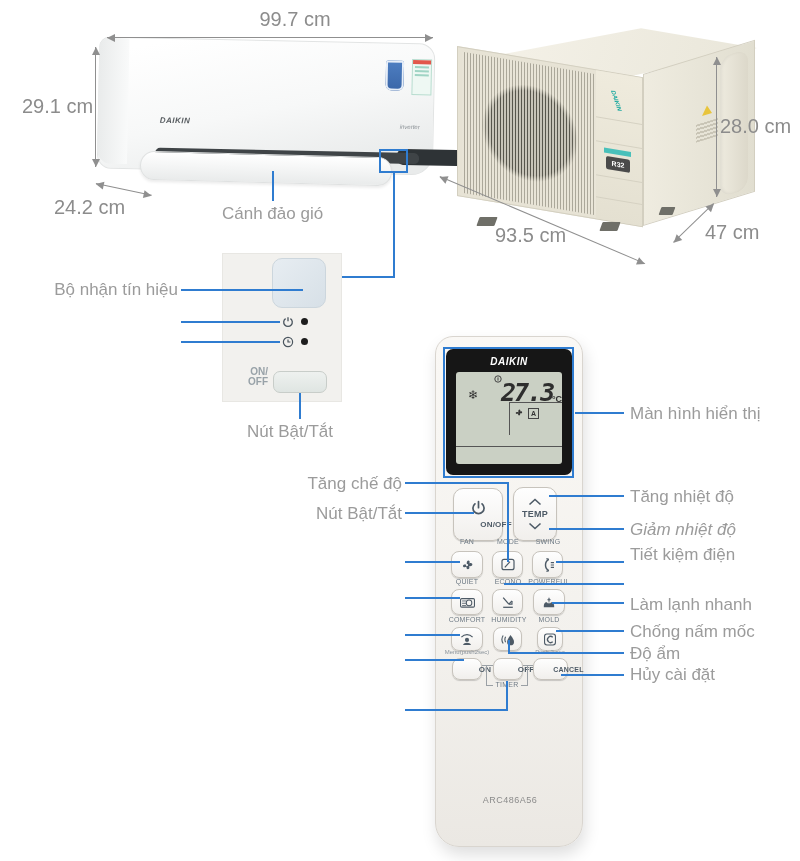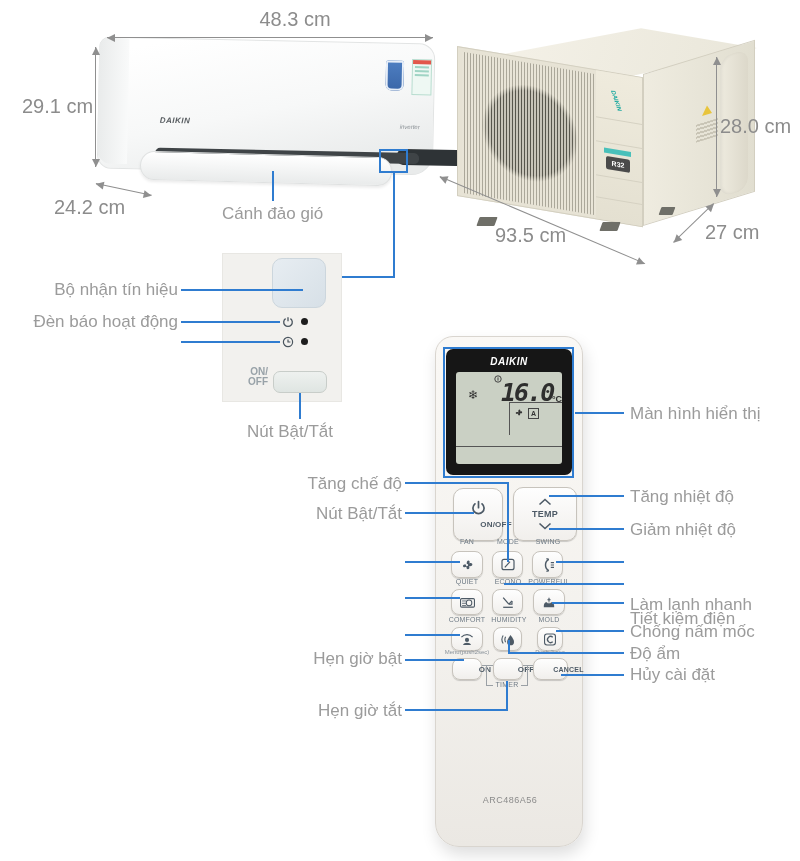--- a/index.html
+++ b/index.html
@@ -129,21 +129,21 @@
   <div id="badge-green">
         <div class="hd"></div>
         <div class="ln"></div>
         <div class="ln"></div>
         <div class="ln"></div>
       </div>
 </div>
 <div id="flap"></div>
 
 <div class="arrow-h" style="left:107px;top:37px;width:326px;"></div>
-<div class="dim" style="left:245px;top:8px;width:100px;text-align:center;">48.3 cm</div>
+<div class="dim" style="left:245px;top:8px;width:100px;text-align:center;">99.7 cm</div>
 <div class="arrow-v" style="left:95px;top:47px;height:120px;"></div>
 <div class="dim" style="left:22px;top:95px;">29.1 cm</div>
 <div class="arrow-h" style="left:96px;top:183px;width:57px;transform:rotate(12deg);transform-origin:left top;"></div>
 <div class="dim" style="left:54px;top:196px;">24.2 cm</div>
 
 <div class="lbv" style="left:272px;top:171px;height:30px;"></div>
 <div class="vlabel" style="left:222px;top:203px;">Cánh đảo gió</div>
 
 <div class="bluebox" style="left:379px;top:149px;width:29px;height:24px;"></div>
 <div class="lbv" style="left:393px;top:173px;height:104px;"></div>
@@ -169,21 +169,21 @@
 </div>
 <div class="od-foot" style="left:478px;top:217px;width:18px;height:9px;transform:skewX(-20deg);"></div>
 <div class="od-foot" style="left:601px;top:222px;width:18px;height:9px;transform:skewX(-20deg);"></div>
 <div class="od-foot" style="left:660px;top:207px;width:14px;height:8px;transform:skewX(-20deg);"></div>
 
 <div class="arrow-h" style="left:440px;top:176px;width:223px;transform:rotate(23deg);transform-origin:left top;"></div>
 <div class="dim" style="left:495px;top:224px;">93.5 cm</div>
 <div class="arrow-v" style="left:716px;top:57px;height:140px;"></div>
 <div class="dim" style="left:720px;top:115px;">28.0 cm</div>
 <div class="arrow-h" style="left:673px;top:242px;width:56px;transform:rotate(-44deg);transform-origin:left top;"></div>
-<div class="dim" style="left:705px;top:221px;">27 cm</div>
+<div class="dim" style="left:705px;top:221px;">47 cm</div>
 
 <div id="panel"></div>
 <div id="receiver"></div>
 
 <svg class="abs" style="left:282px;top:316px;" width="12" height="12" viewBox="0 0 12 12">
   <path d="M6 1.2 v4" stroke="#4a555e" stroke-width="1.3" fill="none"></path>
   <path d="M3.6 2.6 A4.3 4.3 0 1 0 8.4 2.6" stroke="#4a555e" stroke-width="1.3" fill="none"></path>
 </svg>
 <div class="led" style="left:301px;top:318px;"></div>
 
@@ -194,55 +194,54 @@
 <div class="led" style="left:301px;top:338px;"></div>
 
 <div class="panel-onoff">
   <div>ON/</div>
       <div>OFF</div>
 </div>
 <div id="panel-btn"></div>
 
 <div class="vlabel ra" style="left:13px;top:279px;width:165px;">Bộ nhận tín hiệu</div>
 <div class="lb" style="left:181px;top:289px;width:122px;"></div>
-<div class="vlabel ra" style="left:13px;top:311px;width:165px;">Đèn báo hoạt động</div>
 <div class="lb" style="left:181px;top:321px;width:99px;"></div>
 <div class="lb" style="left:181px;top:341px;width:99px;"></div>
 <div class="lbv" style="left:299px;top:393px;height:26px;"></div>
 <div class="vlabel" style="left:247px;top:421px;width:110px;">Nút Bật/Tắt</div>
 
 <div id="remote"></div>
 <div id="bezel"></div>
 <div id="rc-logo">DAIKIN</div>
 <div id="lcd">
   <svg class="abs" style="left:38px;top:3px;" width="8" height="8" viewBox="0 0 8 8">
     <circle cx="4" cy="4" r="3.2" stroke="#444" stroke-width="1" fill="none"></circle>
         <path d="M4 2.4 V5.6" stroke="#444" stroke-width="1"></path>
   </svg>
   <div class="lcd-el" id="lcd-snow">❄</div>
-  <div class="lcd-el" id="lcd-temp">16.0</div>
+  <div class="lcd-el" id="lcd-temp">27.3</div>
   <div class="lcd-el" id="lcd-deg">°C</div>
   <svg class="abs" style="left:57px;top:35px;" width="11" height="11" viewBox="0 0 20 20">
     <path d="M10 10 C8 3,15 3,13 8 C18 6,18 13,12.5 11.5 C15 16,8 17,9.5 12 C4 15,3 8,9 9.5 Z" fill="#333"></path>
   </svg>
   <div id="lcd-a">A</div>
   <div class="lcd-line" style="left:53px;top:30px;width:1px;height:33px;"></div>
   <div class="lcd-line" style="left:53px;top:30px;width:53px;height:1px;"></div>
   <div class="lcd-line" style="left:0;top:74px;width:106px;height:1px;"></div>
 </div>
 <div class="bluebox" style="left:443px;top:347px;width:131px;height:131px;"></div>
 
 <div class="rbtn" style="left:453px;top:488px;width:50px;height:53px;border-radius:10px;">
   <svg width="17" height="17" viewBox="0 0 20 20">
     <path d="M10 2 v7" stroke="#4d5a66" stroke-width="2" fill="none" stroke-linecap="round"></path>
     <path d="M5.8 4.6 A6.5 6.5 0 1 0 14.2 4.6" stroke="#4d5a66" stroke-width="2" fill="none" stroke-linecap="round"></path>
   </svg>
   <div class="btxt" style="margin-top:3px;">ON/OFF</div>
 </div>
-<div class="rbtn" style="left:513px;top:487px;width:64px;height:54px;border-radius:10px;">
+<div class="rbtn" style="left:513px;top:487px;width:44px;height:54px;border-radius:10px;">
   <svg width="14" height="8" viewBox="0 0 14 8">
     <path d="M1.5 6.5 L7 1.5 L12.5 6.5" stroke="#4d5a66" stroke-width="1.6" fill="none"></path>
   </svg>
   <div class="btxt" style="margin:3px 0;font-size:9px;">TEMP</div>
   <svg width="14" height="8" viewBox="0 0 14 8">
     <path d="M1.5 1.5 L7 6.5 L12.5 1.5" stroke="#4d5a66" stroke-width="1.6" fill="none"></path>
   </svg>
 </div>
 
 <div class="rlabel" style="left:467px;top:538px;">FAN</div>
@@ -343,39 +342,37 @@
 
 <div class="vlabel ra" style="left:172px;top:503px;width:230px;">Nút Bật/Tắt</div>
 <div class="lb" style="left:405px;top:512px;width:69px;"></div>
 
 <div class="lb" style="left:405px;top:561px;width:55px;"></div>
 
 <div class="lb" style="left:405px;top:597px;width:55px;"></div>
 
 <div class="lb" style="left:405px;top:634px;width:55px;"></div>
 
-<div class="vlabel ra" style="left:172px;top:648px;width:230px;">Hẹn giờ bật</div>
 <div class="lb" style="left:405px;top:659px;width:59px;"></div>
 
-<div class="vlabel ra" style="left:172px;top:700px;width:230px;">Hẹn giờ tắt</div>
 <div class="lb" style="left:405px;top:709px;width:103px;"></div>
 <div class="lbv" style="left:506px;top:681px;height:30px;"></div>
 
 <div class="vlabel" style="left:630px;top:403px;">Màn hình hiển thị</div>
 <div class="lb" style="left:575px;top:412px;width:49px;"></div>
 
 <div class="vlabel" style="left:630px;top:486px;">Tăng nhiệt độ</div>
 <div class="lb" style="left:549px;top:495px;width:75px;"></div>
 
-<div class="vlabel" style="left:630px;top:519px;">Giảm nhiệt độ</div>
+<div class="vlabel" style="left:630px;top:519px;font-style:italic;">Giảm nhiệt độ</div>
 <div class="lb" style="left:549px;top:528px;width:75px;"></div>
 
 <div class="lb" style="left:556px;top:561px;width:68px;"></div>
 
-<div class="vlabel" style="left:630px;top:608px;">Tiết kiệm điện</div>
+<div class="vlabel" style="left:630px;top:544px;">Tiết kiệm điện</div>
 <div class="lb" style="left:504px;top:583px;width:120px;"></div>
 
 <div class="vlabel" style="left:630px;top:594px;">Làm lạnh nhanh</div>
 <div class="lb" style="left:552px;top:602px;width:72px;"></div>
 
 <div class="vlabel" style="left:630px;top:621px;">Chống nấm mốc</div>
 <div class="lb" style="left:556px;top:630px;width:68px;"></div>
 
 <div class="vlabel" style="left:630px;top:643px;">Độ ẩm</div>
 <div class="lbv" style="left:508px;top:640px;height:14px;"></div>

